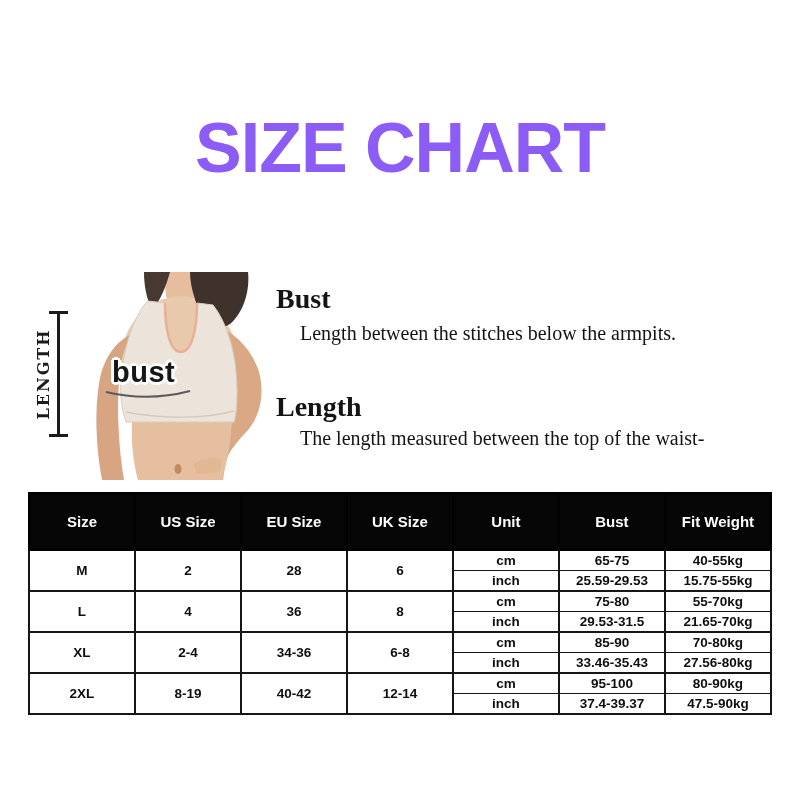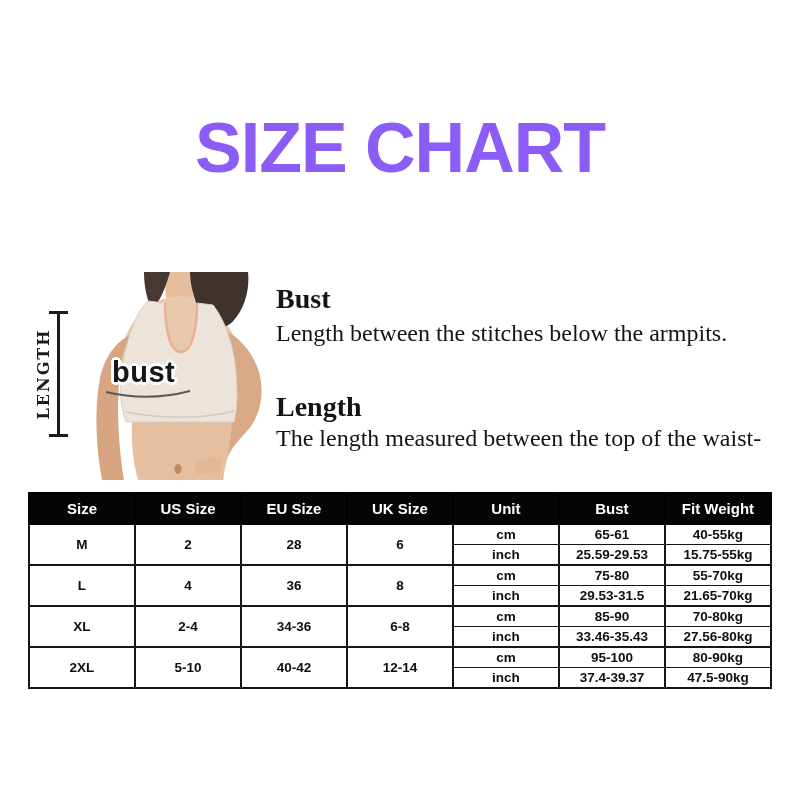--- a/index.html
+++ b/index.html
@@ -34,33 +34,33 @@
   .len-text {
     position:absolute; left:-30px; top:53px; width:96px; height:20px; text-align:center;
     transform:rotate(-90deg);
     font-family:"DejaVu Serif", serif; font-weight:700; font-size:16px;
     letter-spacing:2px; color:#1b1b1b; line-height:20px;
   }
 
   
   .desc { position:absolute; left:276px; color:#141414; font-family:"Liberation Serif", serif; }
   .desc-h { font-size:28px; font-weight:700; line-height:1; }
-  .desc-t { font-size:24px; line-height:29px; }
+  .desc-t { font-size:20px; line-height:29px;margin-left:24px; }
   .bust-h { top:285px; } .bust-t { top:319px; }
   .len-h  { top:393px; } .len-t  { top:424px;text-align:right; }
 
   
   .size-table {
     position:absolute; left:28px; top:492px; width:744px;
     border-collapse:collapse; table-layout:fixed;
     font-family:"Liberation Sans", sans-serif;
   }
   .size-table th {
     background:#050505; color:#ffffff; font-size:15px; font-weight:700;
-    height:29px; padding:0; border:2px solid #000000;
+    height:29px; padding:13px; border:2px solid #000000;
   }
   .size-table td {
     font-size:13.5px; font-weight:700; color:#0e0e0e; text-align:center;
     vertical-align:middle; height:19px; padding:0; border:2px solid #161616;
   }
   .size-table tr.r-cm  td.sub { border-bottom-width:1px; }
   .size-table tr.r-inch td    { border-top-width:1px; }
 </style>
 </head>
 <body>
@@ -136,21 +136,21 @@
       </tr>
     </thead>
     <tbody>
 
       <tr class="r-cm">
         <td rowspan="2">M</td>
         <td rowspan="2">2</td>
         <td rowspan="2">28</td>
         <td rowspan="2">6</td>
         <td class="sub">cm</td>
-        <td class="sub">65-61</td>
+        <td class="sub">65-75</td>
         <td class="sub">40-55kg</td>
       </tr>
       <tr class="r-inch">
         <td>inch</td>
         <td>25.59-29.53</td>
         <td>15.75-55kg</td>
       </tr>
 
       <tr class="r-cm">
         <td rowspan="2">L</td>
@@ -177,21 +177,21 @@
         <td class="sub">70-80kg</td>
       </tr>
       <tr class="r-inch">
         <td>inch</td>
         <td>33.46-35.43</td>
         <td>27.56-80kg</td>
       </tr>
 
       <tr class="r-cm">
         <td rowspan="2">2XL</td>
-        <td rowspan="2">5-10</td>
+        <td rowspan="2">8-19</td>
         <td rowspan="2">40-42</td>
         <td rowspan="2">12-14</td>
         <td class="sub">cm</td>
         <td class="sub">95-100</td>
         <td class="sub">80-90kg</td>
       </tr>
       <tr class="r-inch">
         <td>inch</td>
         <td>37.4-39.37</td>
         <td>47.5-90kg</td>

